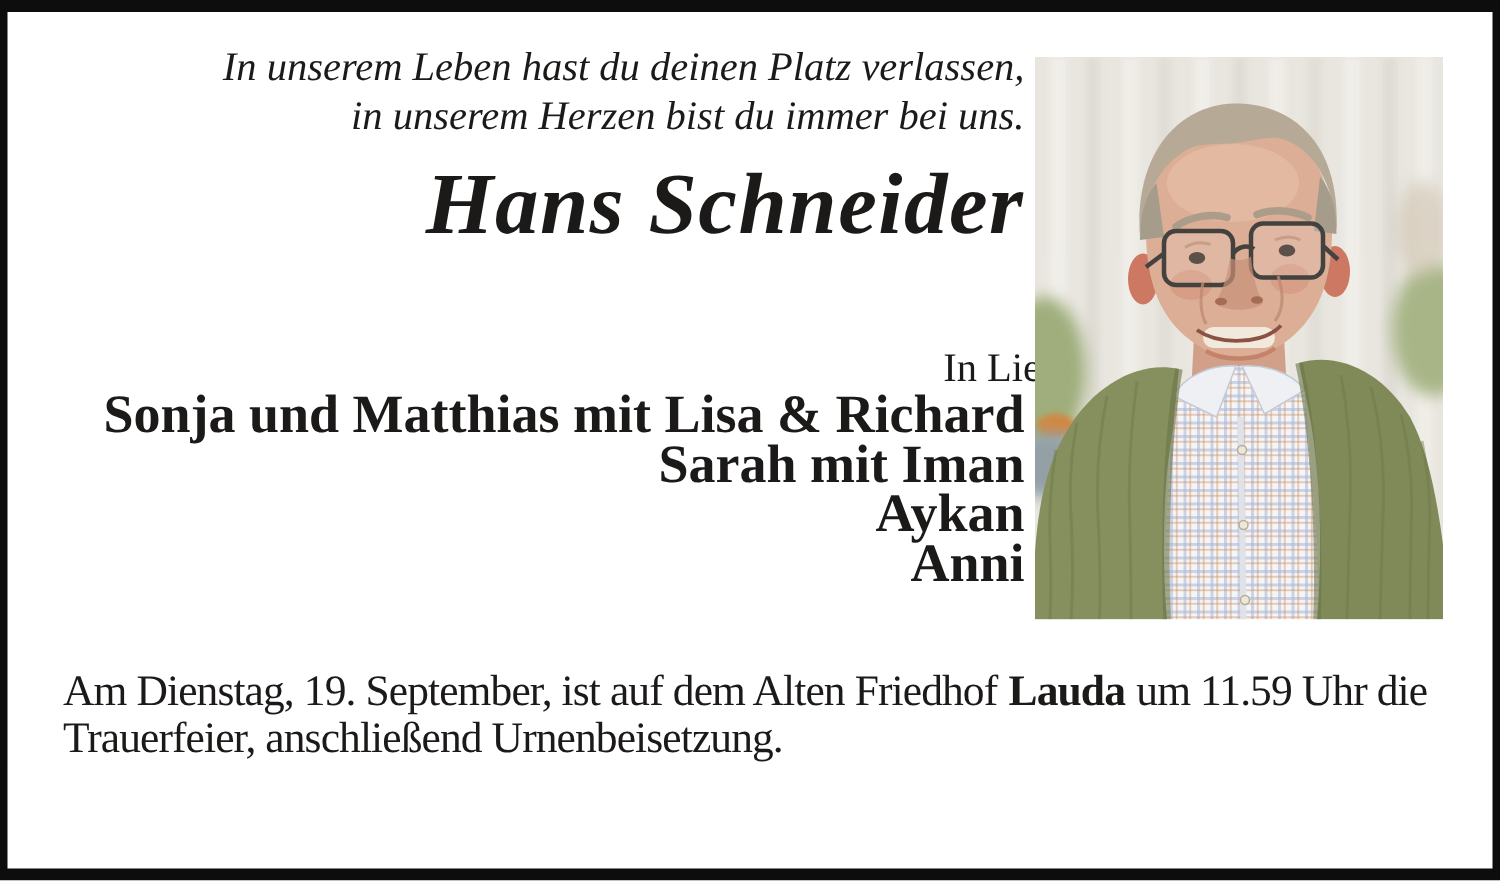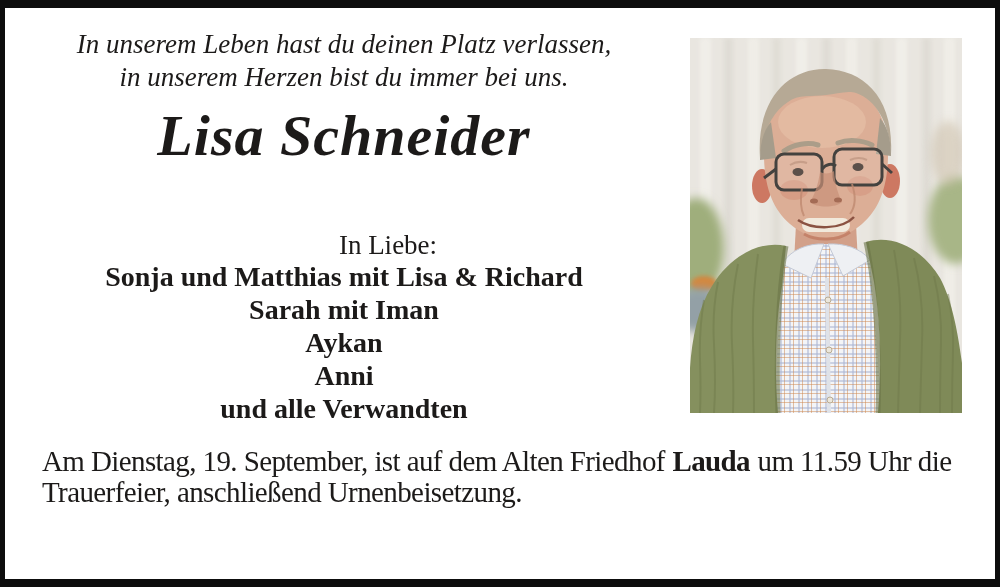--- a/index.html
+++ b/index.html
@@ -13,28 +13,28 @@
     width: 1000px; height: 587px;
     box-sizing: border-box;
     background: #ffffff;
     border-top: 8px solid #0d0d0d;
     border-bottom: 8px solid #0d0d0d;
     border-left: 5px solid #0d0d0d;
     border-right: 5px solid #0d0d0d;
     overflow: hidden;
   }
   .centercol {
-    position: absolute; left: 0; width: 678px; text-align: center;
+    position: absolute; left: 0; width: 678px; text-align: right;
   }
   .verse { top: 20px; font-style: italic; font-size: 27px; line-height: 33px; }
   .name  { top: 92px; margin: 0; font-style: italic; font-weight: bold; font-size: 58px; line-height: 72px; letter-spacing: 1px; }
   .dates { top: 170px; font-size: 27px; }
   .dates span { display: inline-block; margin: 0 14px; }
   .salutation { top: 222px; font-size: 27px; padding-left: 44px; }
-  .mourners { top: 252px; font-weight: bold; font-size: 28px; line-height: 33px; }
+  .mourners { top: 252px; font-weight: bold; font-size: 36px; line-height: 33px; }
   .funeral {
     position: absolute; left: 37px; top: 438px; width: 940px;
     margin: 0; font-size: 29px; line-height: 31px; letter-spacing: -0.6px;
   }
   .funeral .place { font-weight: bold; margin: 0 0.26em; }
   .thanks {
     position: absolute; left: 37px; top: 516px; width: 940px;
     margin: 0; font-size: 29px; line-height: 31px; letter-spacing: -0.4px;
   }
   .photo {
@@ -46,31 +46,30 @@
 </head>
 <body>
 
 <div class="page">
 
   <div class="centercol verse">
     <div>In unserem Leben hast du deinen Platz verlassen,</div>
     <div>in unserem Herzen bist du immer bei uns.</div>
   </div>
 
-  <h1 class="centercol name">Lisa Schneider</h1>
+  <h1 class="centercol name">Hans Schneider</h1>
 
 
   <div class="centercol salutation">In Liebe:</div>
 
   <div class="centercol mourners">
     <div>Sonja und Matthias mit Lisa &amp; Richard</div>
     <div>Sarah mit Iman</div>
     <div>Aykan</div>
     <div>Anni</div>
-    <div>und alle Verwandten</div>
   </div>
 
   <p class="funeral"><span>Am Dienstag, 19. September, ist auf dem Alten Friedhof</span><span class="place">Lauda</span><span>um 11.59 Uhr die Trauerfeier, anschließend Urnenbeisetzung.</span></p>
 
 
   <div class="photo">
     <svg width="272" height="375" viewBox="0 0 272 375" xmlns="http://www.w3.org/2000/svg">
       <defs>
         <filter id="soft" x="-50%" y="-50%" width="200%" height="200%">
             <feGaussianBlur stdDeviation="5"></feGaussianBlur>

